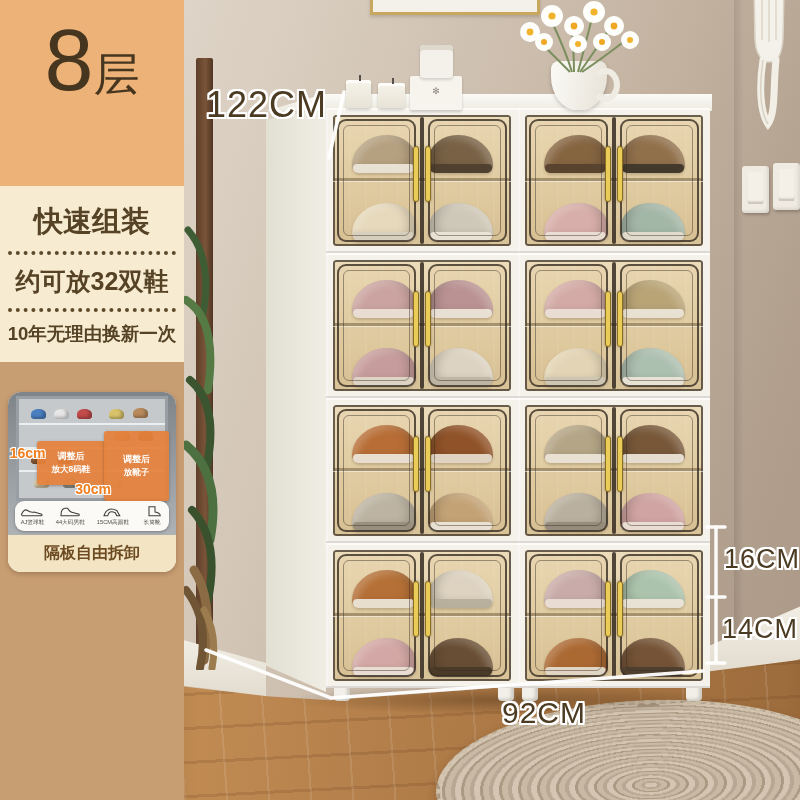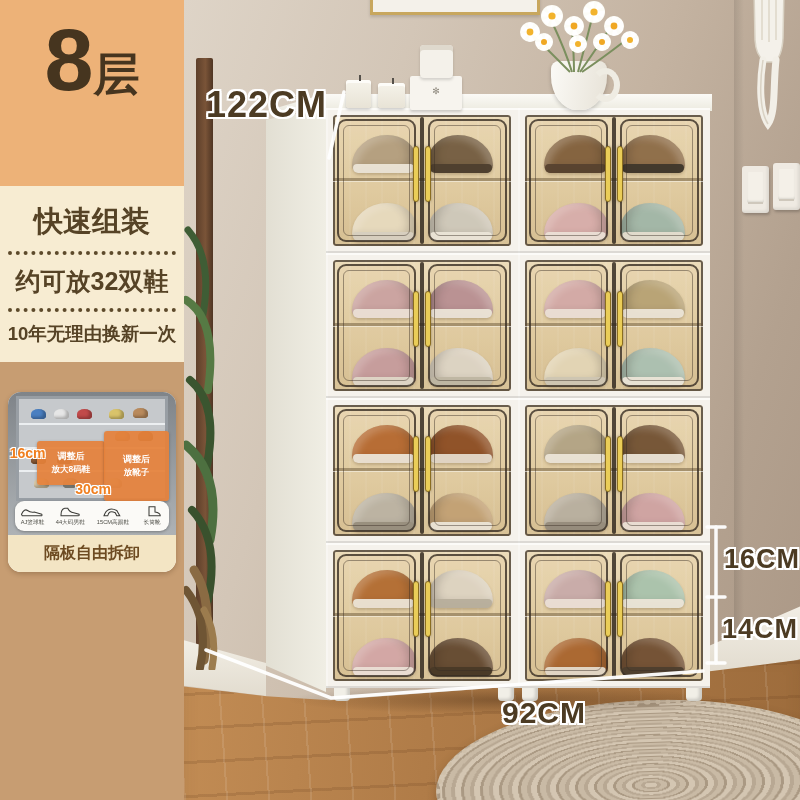--- a/index.html
+++ b/index.html
@@ -81,27 +81,27 @@
   .candle-jar{left:420px;top:45px;width:33px;height:33px;background:#f4f1ea;border-radius:4px;z-index:6;
     box-shadow:inset 0 5px 0 #dfd9cd,0 2px 3px rgba(0,0,0,.15);}
   .pitcher{left:551px;top:61px;width:56px;height:49px;background:linear-gradient(100deg,#fbfaf6,#e7e2d7);z-index:6;
     border-radius:8px 8px 26px 26px / 8px 8px 34px 34px;box-shadow:0 2px 4px rgba(0,0,0,.2);}
   .pitcher::after{content:'';position:absolute;right:-13px;top:7px;width:17px;height:22px;border:6px solid #efece3;
     border-radius:50%;border-left-color:transparent;}
   .daisies{left:508px;top:0;z-index:6;}
 
   
   .dims-svg{left:0;top:0;z-index:8;pointer-events:none;}
-  .dim{z-index:9;font-weight:700;color:var(--text-brown,#4c3b23);letter-spacing:1px;
+  .dim{z-index:9;font-weight:400;color:var(--text-brown,#4c3b23);letter-spacing:1px;
     text-shadow:-2px -2px 0 #fff,2px -2px 0 #fff,-2px 2px 0 #fff,2px 2px 0 #fff,-2px 0 0 #fff,2px 0 0 #fff,0 -2px 0 #fff,0 2px 0 #fff;}
 
   
   .sidebar{left:0;top:0;width:184px;height:800px;z-index:10;}
   .blk-orange{position:absolute;left:0;top:0;width:100%;height:186px;background:var(--accent-orange,#edb278);}
-  .tier{position:absolute;left:0;top:10px;width:100%;text-align:center;color:var(--deep-brown,#46351f);font-weight:700;}
+  .tier{position:absolute;left:0;top:10px;width:100%;text-align:center;color:var(--deep-brown,#46351f);font-weight:400;}
   .tier .n{font-size:88px;line-height:100px;}
   .tier .u{font-size:46px;}
   .pack-pill{position:absolute;left:17px;top:124px;width:150px;height:52px;background:#fffdf6;border-radius:26px;
     display:flex;align-items:center;justify-content:center;font-size:29px;font-weight:800;color:var(--deep-brown,#46351f);}
   .blk-cream{position:absolute;left:0;top:186px;width:100%;height:176px;background:var(--cream,#f7ecd2);
     display:flex;flex-direction:column;align-items:center;justify-content:space-evenly;padding:6px 0;}
   .feat{color:#564326;font-weight:800;white-space:nowrap;}
   .feat-1{font-size:29px;} .feat-2{font-size:25px;} .feat-3{font-size:18.5px;}
   .dotline{width:168px;border-top:4px dotted #5d4a2b;height:0;}
   .blk-tan{position:absolute;left:0;top:362px;width:100%;height:438px;background:var(--tan,#c79d72);}

